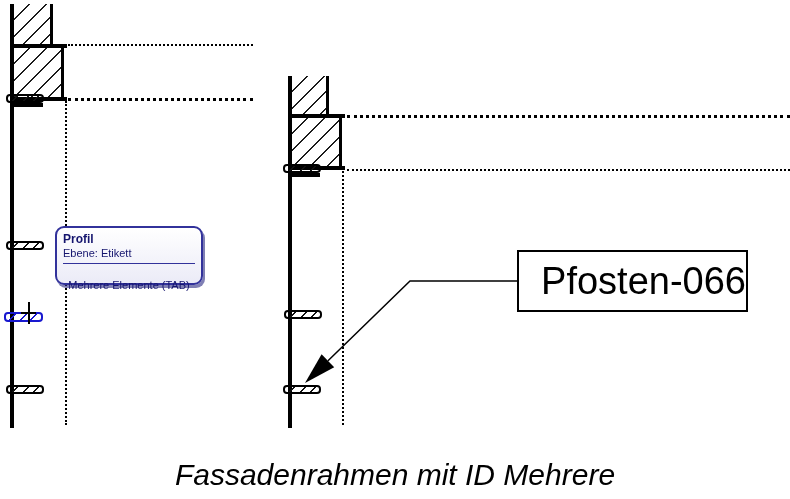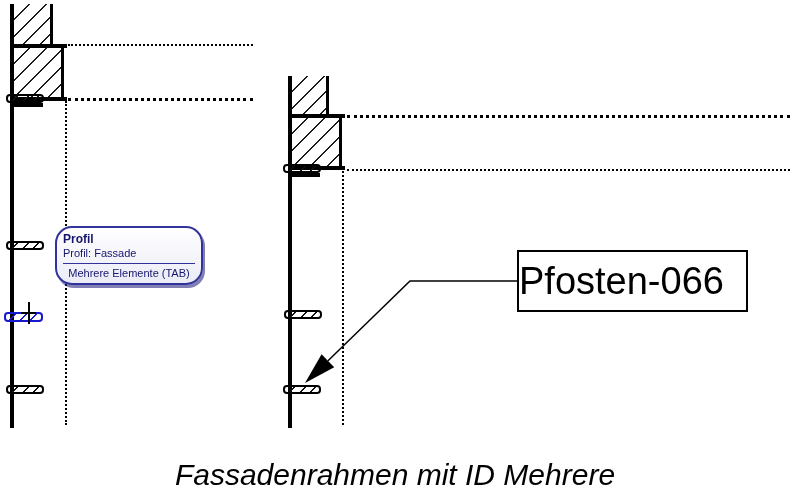--- a/index.html
+++ b/index.html
@@ -45,37 +45,37 @@
   .bracket{background:var(--drawing);height:4px;}
 
   
   .dot-h{height:0;border-top:2px dotted var(--drawing);}
   .dot-h.bold{border-top:3px dotted var(--drawing);}
   .dot-v{width:0;border-left:2px dotted var(--drawing);}
 
   
   .tooltip{
     left:55px;top:226px;width:148px;height:59px;
-    border:2px solid var(--tooltip-border);border-radius:17px;
+    border:2px solid var(--tooltip-border);border-radius:9px;
     background:linear-gradient(180deg,var(--tooltip-bg-top),var(--tooltip-bg-bottom));
     box-shadow:2px 3px 0 rgba(42,42,130,0.6);
     color:var(--tooltip-text);font-size:11px;line-height:14px;
     padding:4px 6px 2px 6px;z-index:5;
   }
   .tt-title{font-weight:bold;font-size:12px;}
   .tt-hint{
     border-top:1px solid var(--tooltip-border);
-    margin-top:3px;padding-top:2px;text-align:center;white-space:nowrap;
+    margin-top:3px;padding-top:14px;text-align:center;white-space:nowrap;
   }
 
   
   .tag{
     left:517px;top:250px;width:231px;height:62px;
     border:2px solid var(--drawing);background:var(--background);
-    display:flex;align-items:center;justify-content:flex-start;
+    display:flex;align-items:center;justify-content:flex-end;
     font-size:38px;color:var(--drawing);white-space:nowrap;
   }
 
   
   .crosshair{left:21px;top:302px;width:15px;height:22px;z-index:6;}
   .crosshair::before{
     content:"";position:absolute;left:7px;top:0;width:1.5px;height:22px;background:#000;
   }
   .crosshair::after{
     content:"";position:absolute;left:0;top:10px;width:15px;height:1.5px;background:#000;
@@ -108,21 +108,21 @@
   <div class="abs dot-v" style="left:65px;top:101px;height:324px;"></div>
 
   <div class="abs plate" style="left:6px;top:241px;"></div>
   <div class="abs plate highlight" style="left:4px;top:312px;"></div>
   <div class="abs plate" style="left:6px;top:385px;"></div>
 
   <div class="abs crosshair"></div>
 
   <div class="abs tooltip">
     <div class="tt-title">Profil</div>
-    <div class="tt-line">Profil: Fassade</div>
+    <div class="tt-line">Ebene: Etikett</div>
     <div class="tt-hint">Mehrere Elemente (TAB)</div>
   </div>
 
   <div class="abs mullion" style="left:288px;top:76px;height:352px;"></div>
 
   <div class="abs wall-hatch" style="left:292px;top:76px;width:37px;height:38px;"></div>
   <div class="abs edge" style="left:288px;top:114px;width:57px;height:4px;"></div>
   <div class="abs wall-hatch" style="left:292px;top:118px;width:50px;height:48px;"></div>
   <div class="abs edge" style="left:288px;top:166px;width:57px;height:4px;"></div>
 

